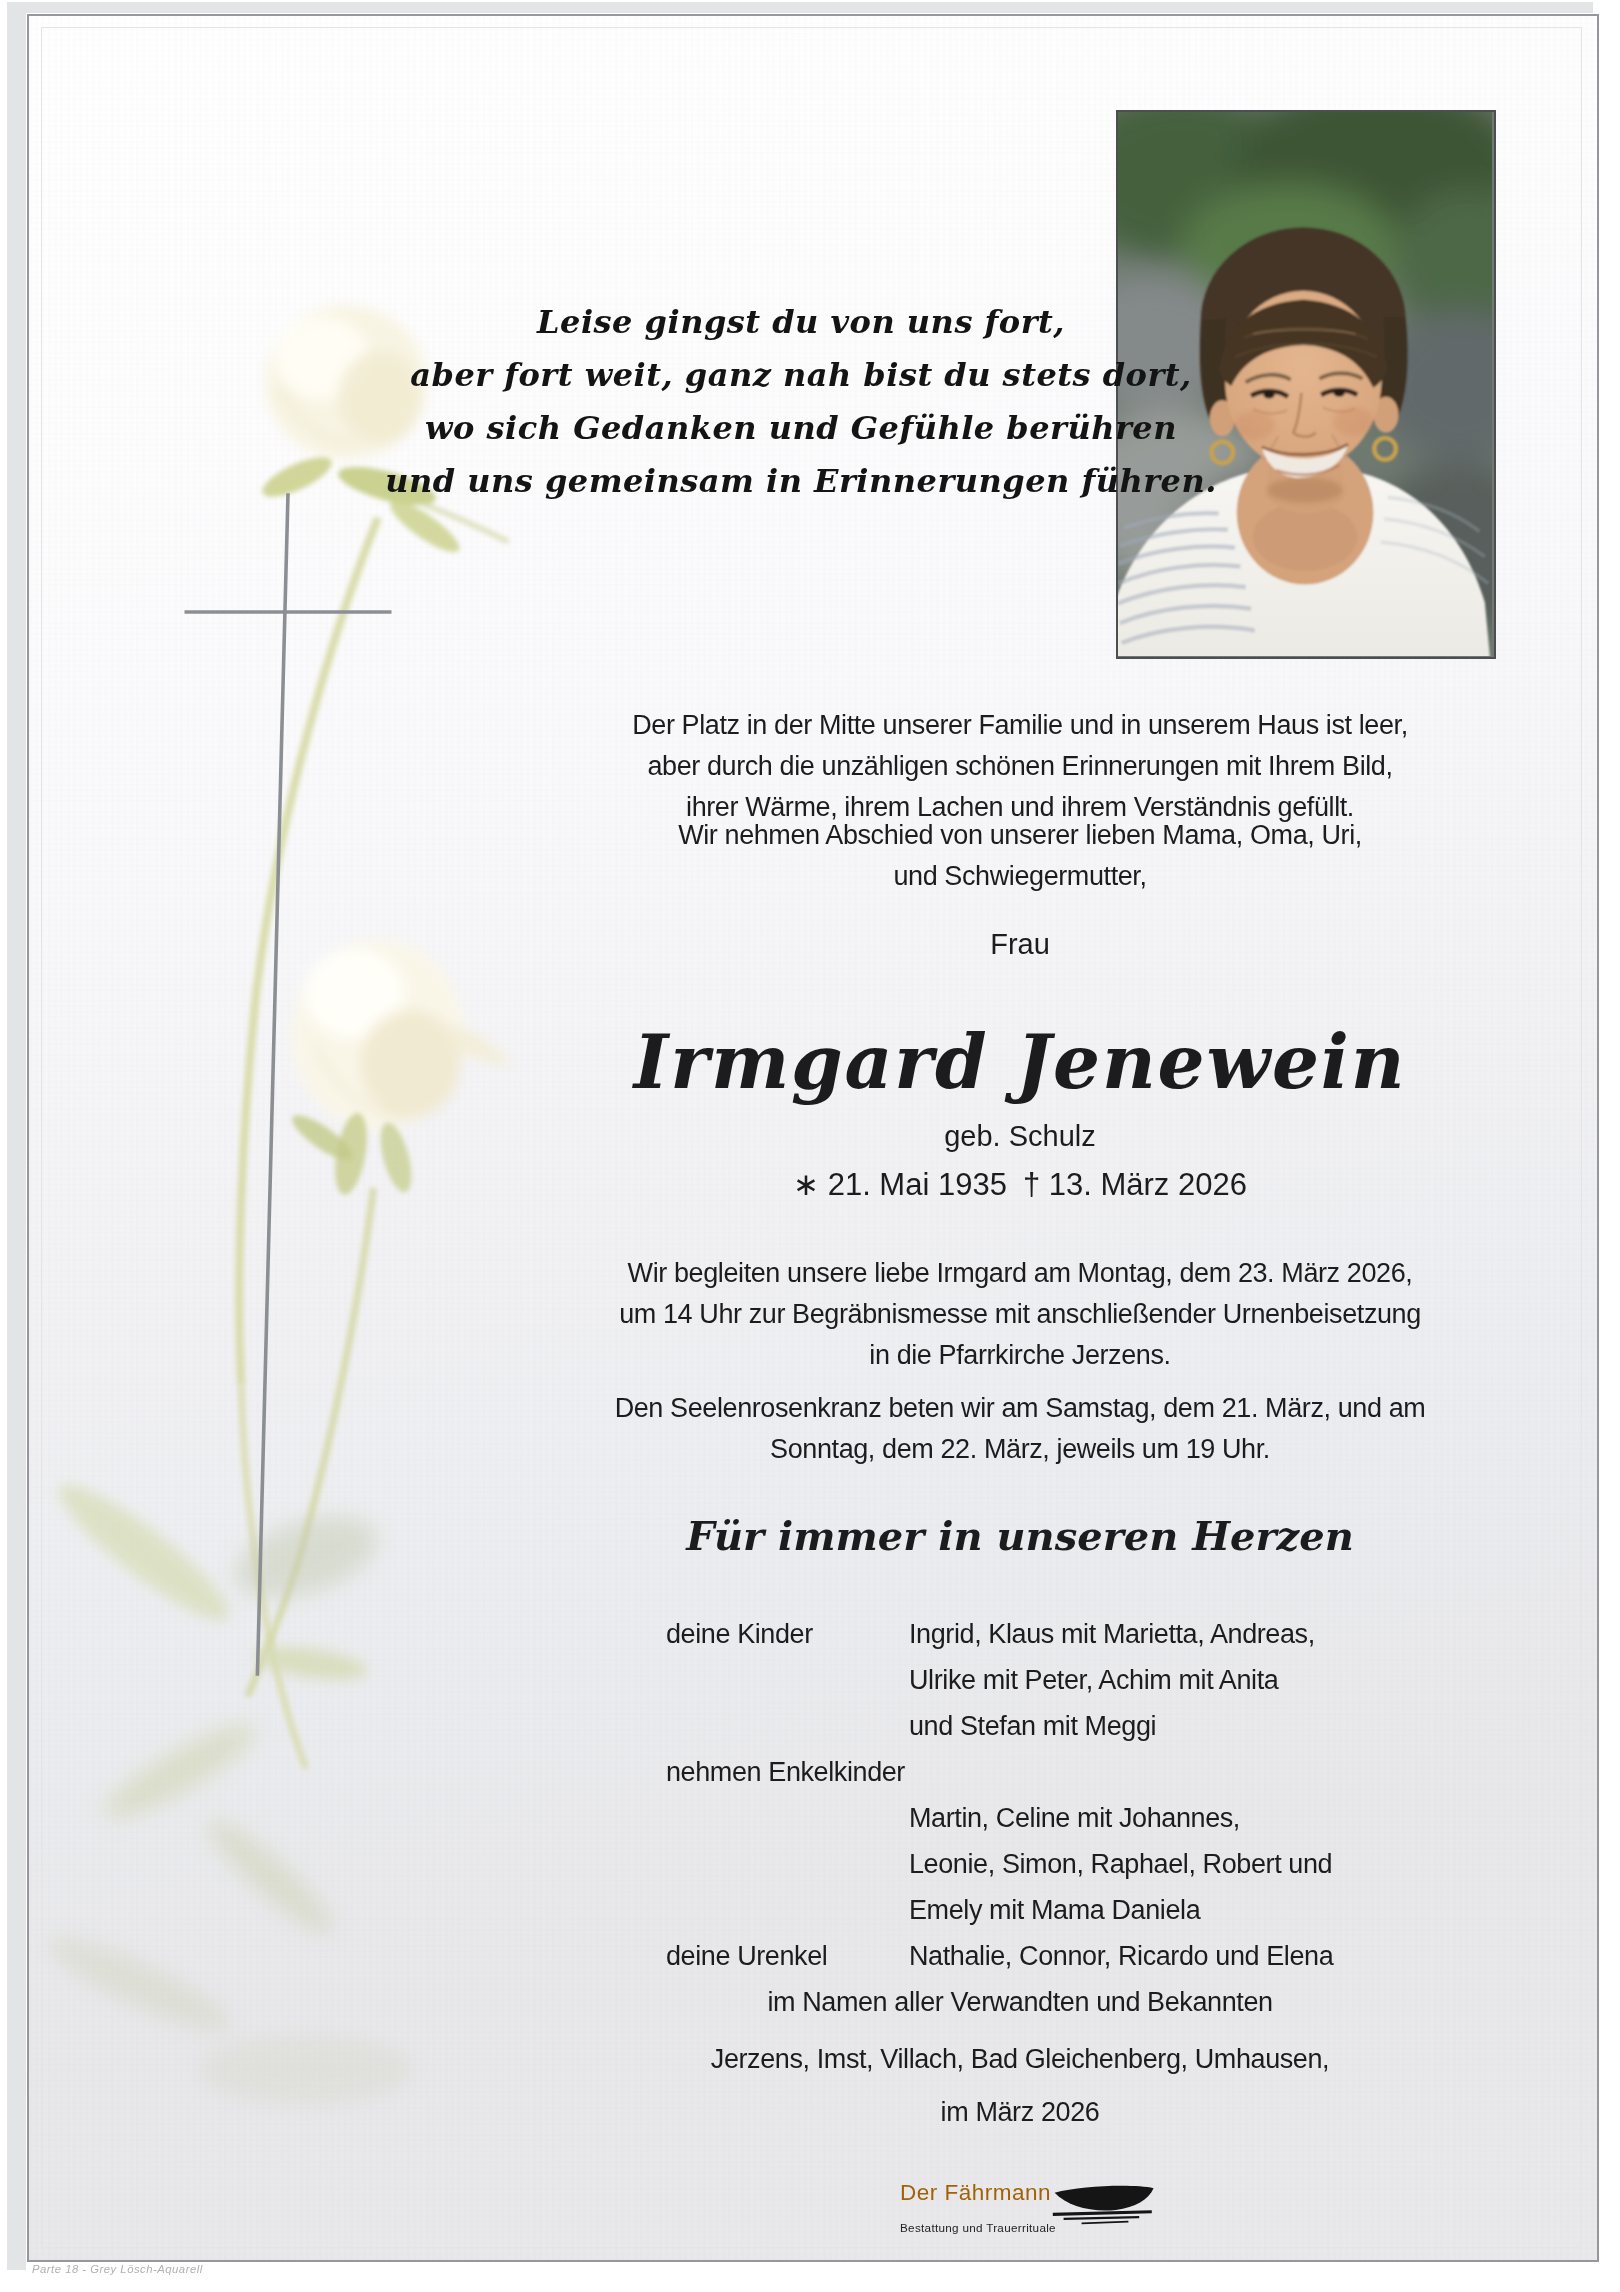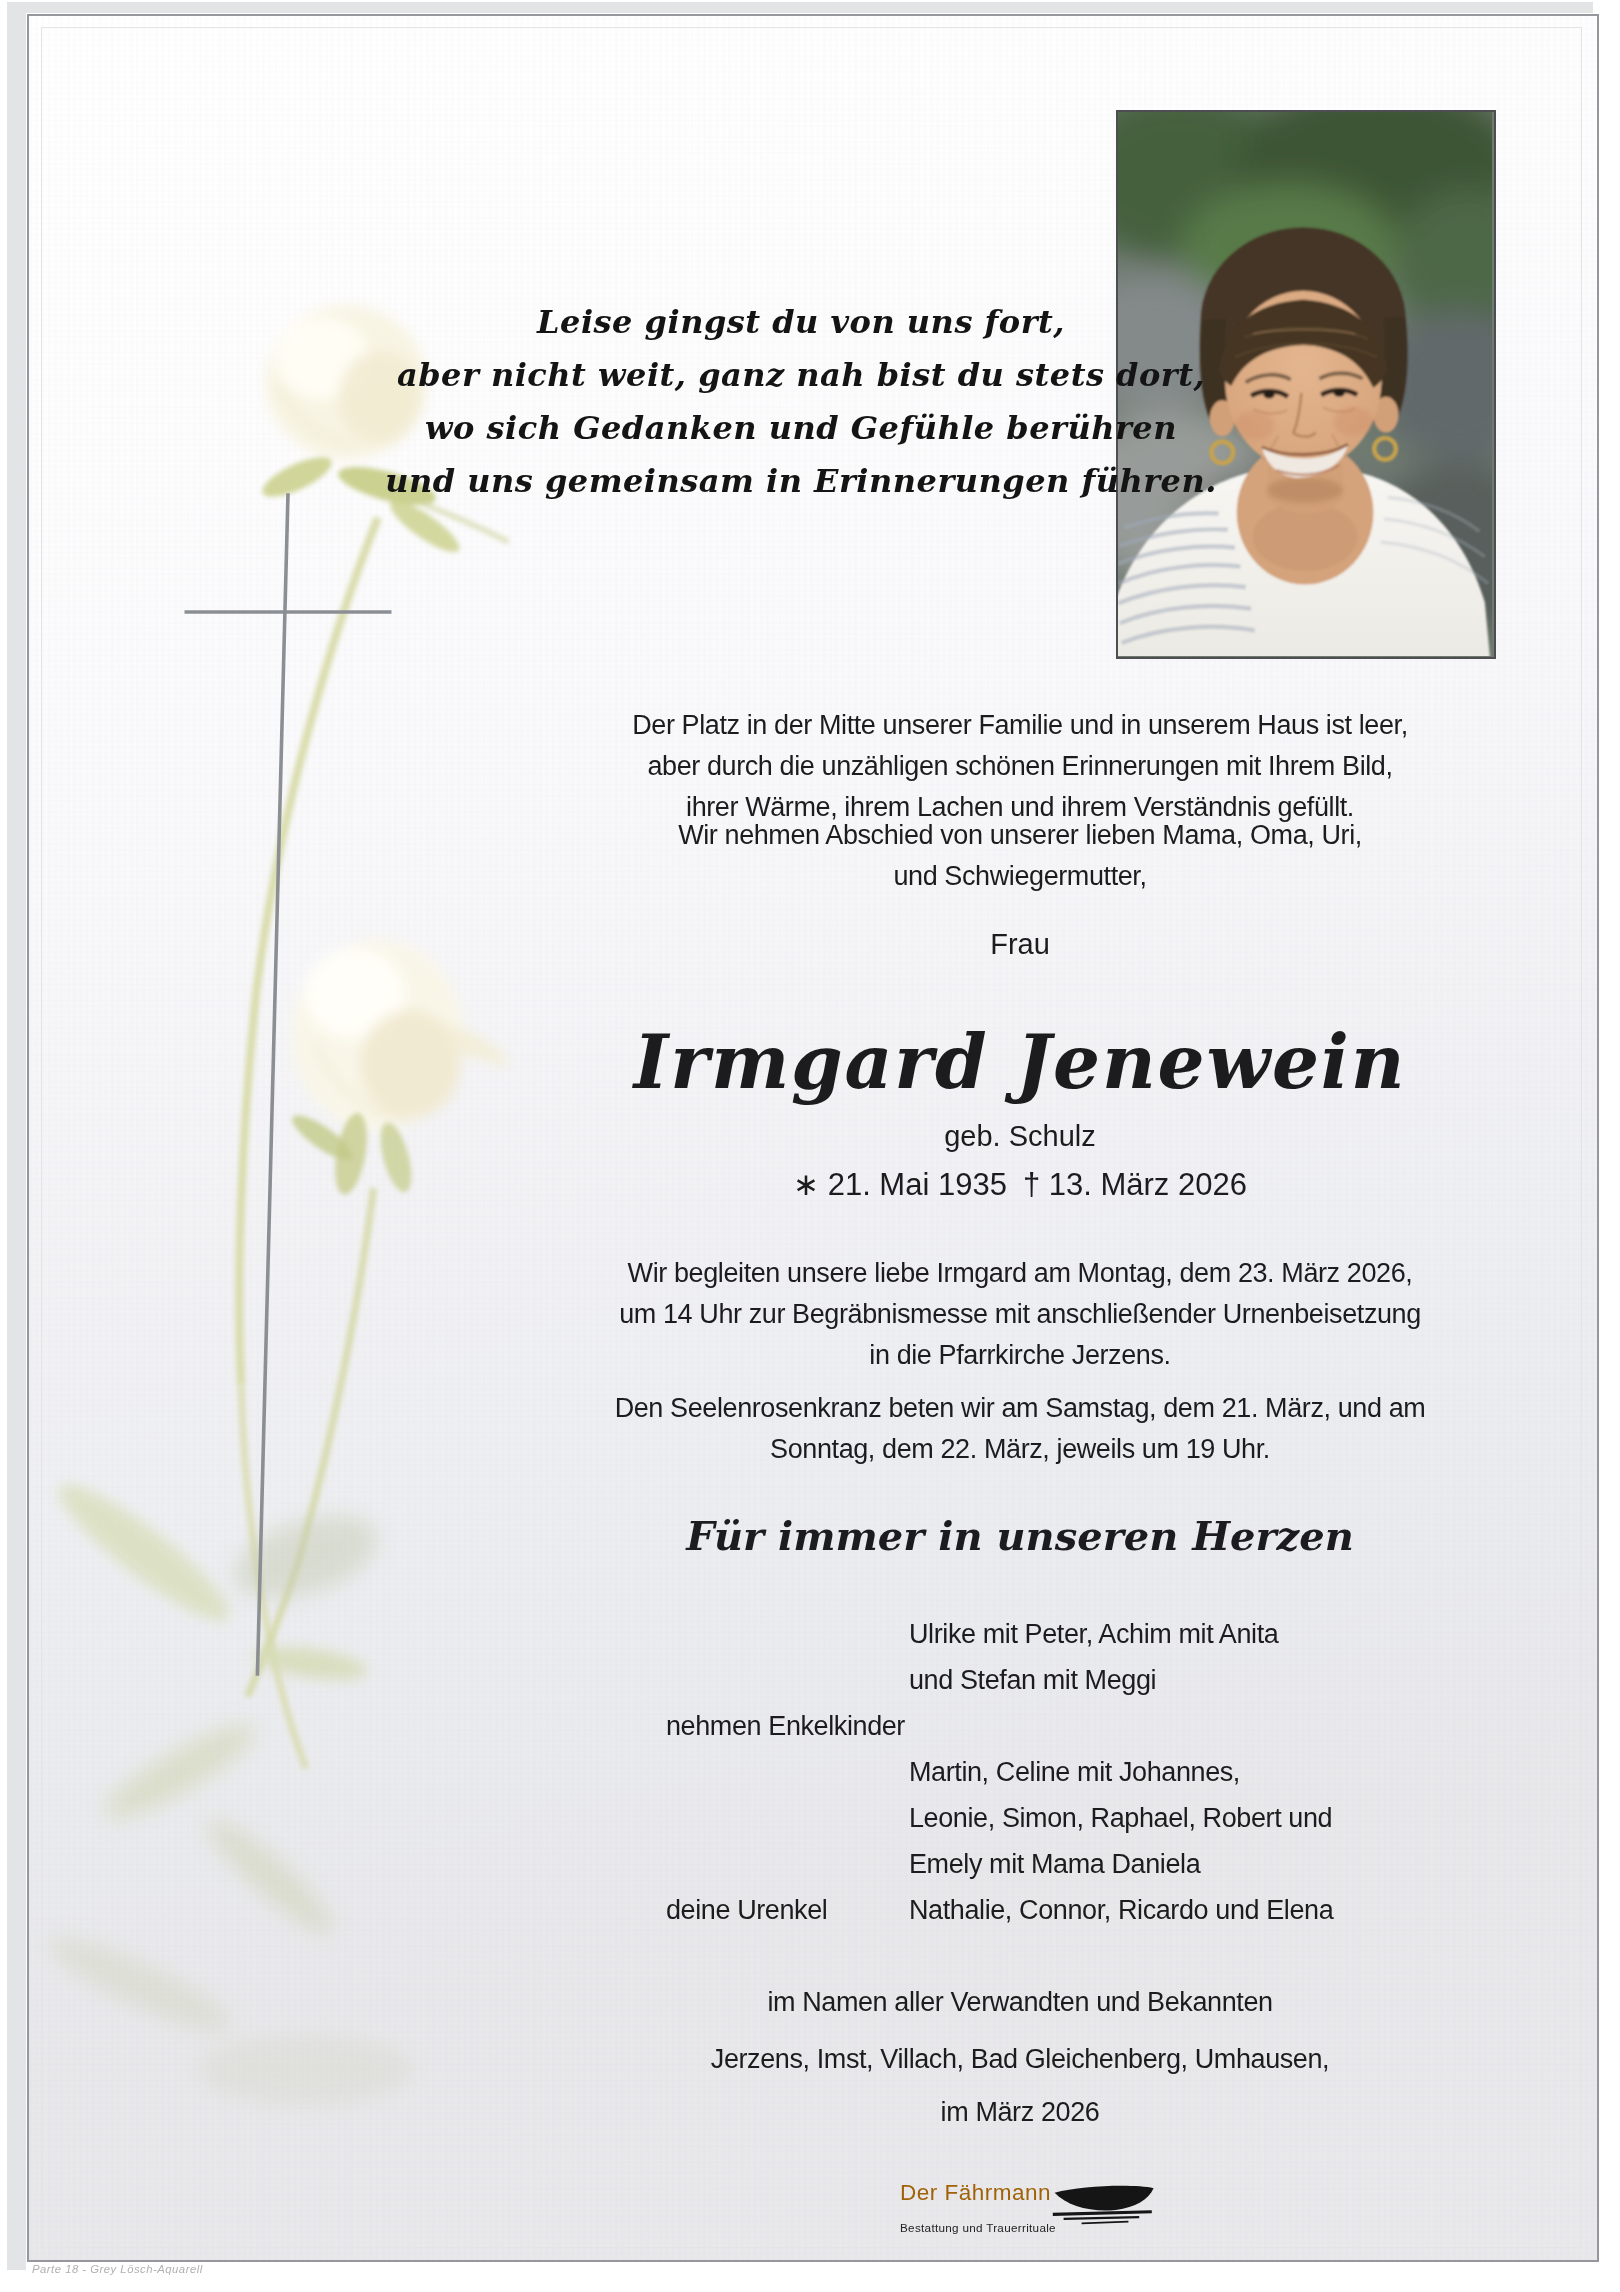--- a/index.html
+++ b/index.html
@@ -215,21 +215,21 @@
           <path d="M 150 246 C 180 240 236 240 264 246" stroke="#c79a70" stroke-width="2" fill="none" opacity="0.4"></path>
         </g>
         <circle cx="116" cy="378" r="12" fill="none" stroke="#c8a24e" stroke-width="5"></circle>
         <circle cx="297" cy="374" r="12" fill="none" stroke="#c8a24e" stroke-width="5"></circle>
       </g>
     </svg>
   </div>
 
   <div class="poem">
     <div class="poem-line script">Leise gingst du von uns fort,</div>
-    <div class="poem-line script">aber nicht weit, ganz nah bist du stets dort,</div>
+    <div class="poem-line script">aber fort weit, ganz nah bist du stets dort,</div>
     <div class="poem-line script">wo sich Gedanken und Gefühle berühren</div>
     <div class="poem-line script">und uns gemeinsam in Erinnerungen führen.</div>
   </div>
 
   <div class="cblock intro">
     <div class="body-text">Der Platz in der Mitte unserer Familie und in unserem Haus ist leer,</div>
     <div class="body-text">aber durch die unzähligen schönen Erinnerungen mit Ihrem Bild,</div>
     <div class="body-text">ihrer Wärme, ihrem Lachen und ihrem Verständnis gefüllt.</div>
   </div>
 
@@ -253,20 +253,24 @@
   </div>
 
   <div class="cblock rosary">
     <div class="body-text">Den Seelenrosenkranz beten wir am Samstag, dem 21. März, und am</div>
     <div class="body-text">Sonntag, dem 22. März, jeweils um 19 Uhr.</div>
   </div>
 
   <div class="cblock motto script">Für immer in unseren Herzen</div>
 
   <div class="family">
+    <div class="fam-row">
+      <span class="fam-label">deine Kinder</span>
+      <span class="fam-text">Ingrid, Klaus mit Marietta, Andreas,</span>
+    </div>
     <div class="fam-row">
       <span class="fam-label"></span>
       <span class="fam-text">Ulrike mit Peter, Achim mit Anita</span>
     </div>
     <div class="fam-row">
       <span class="fam-label"></span>
       <span class="fam-text">und Stefan mit Meggi</span>
     </div>
     <div class="fam-row">
       <span class="fam-label">nehmen Enkelkinder</span>

